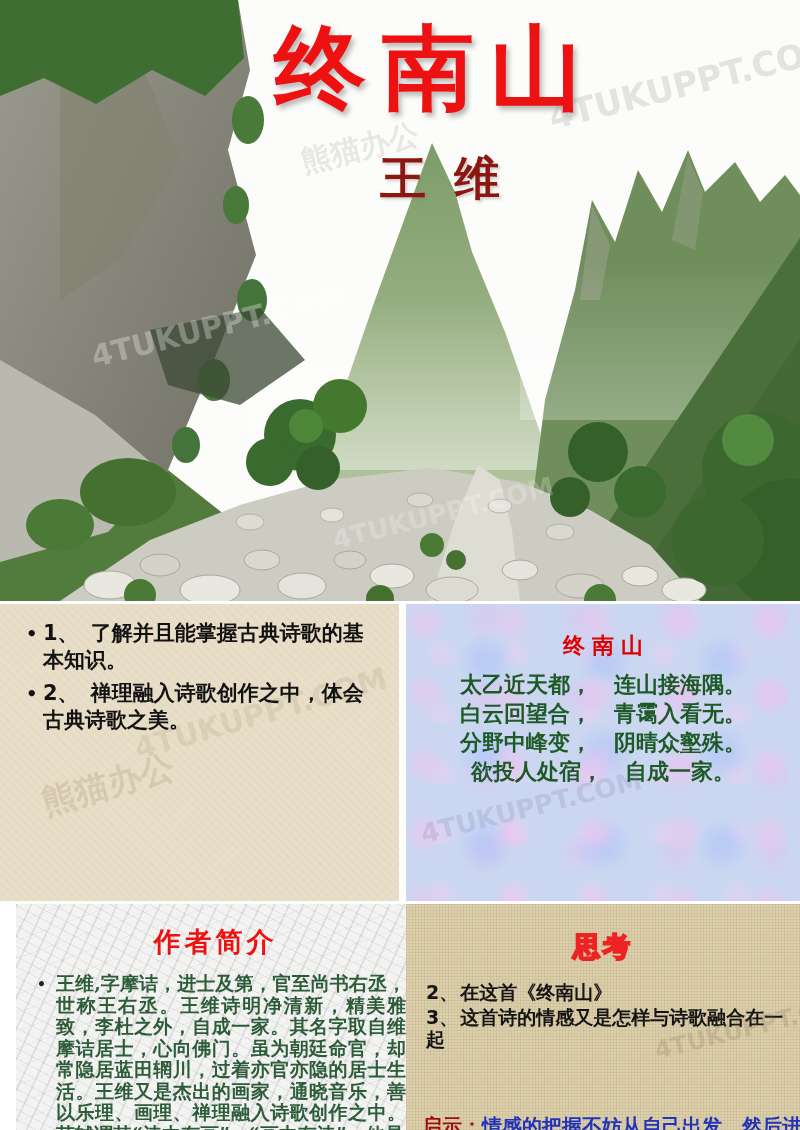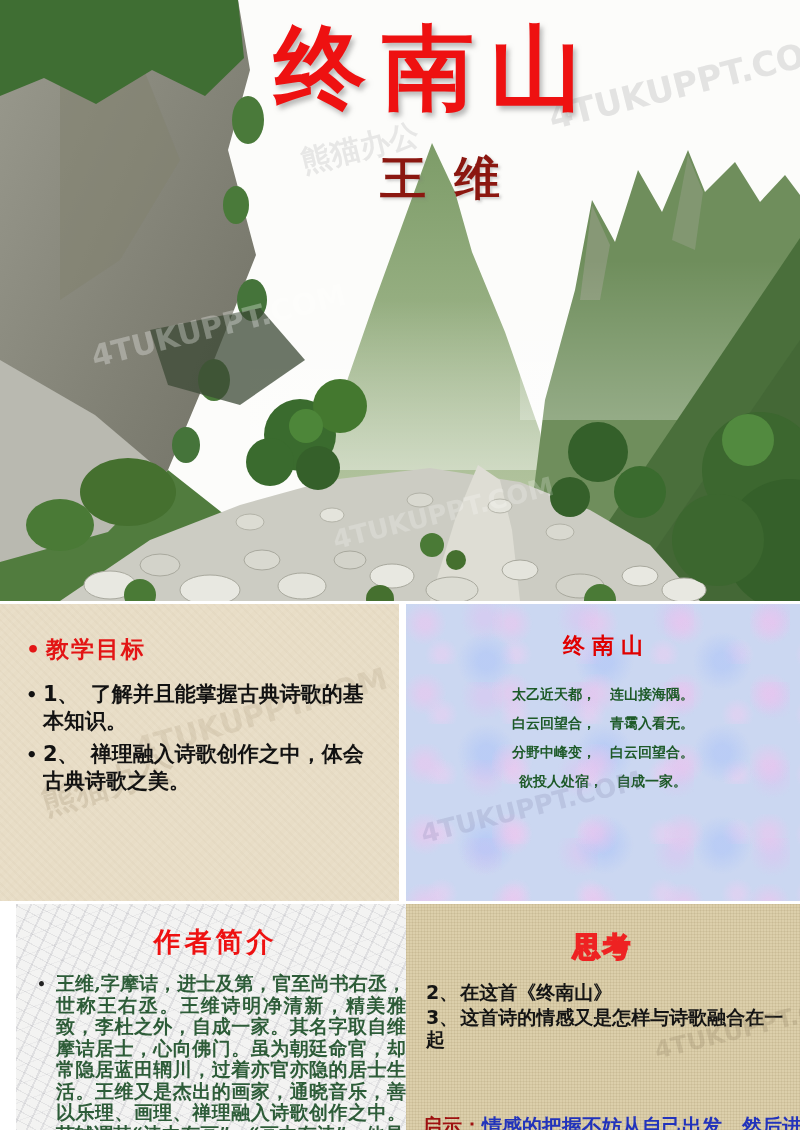--- a/index.html
+++ b/index.html
@@ -49,21 +49,21 @@
   .poem-panel{left:406px;top:604px;width:394px;height:297px;text-align:center;background-color:#cbd7f1;
     background-image:
       radial-gradient(circle at 22% 28%,rgba(238,196,238,.55) 6%,rgba(238,196,238,0) 26%),
       radial-gradient(circle at 68% 62%,rgba(172,196,248,.55) 8%,rgba(172,196,248,0) 30%),
       radial-gradient(circle at 48% 84%,rgba(242,205,242,.45) 6%,rgba(242,205,242,0) 26%),
       radial-gradient(circle at 82% 18%,rgba(225,190,240,.40) 6%,rgba(225,190,240,0) 24%);
     background-size:86px 70px,118px 92px,74px 60px,96px 78px;}
   .poem-title{margin-top:27px;font-size:22px;font-weight:bold;color:#e00000;letter-spacing:7px;text-indent:7px;}
   .poem-author{margin-top:12px;font-size:13px;font-weight:bold;color:#7c0f8e;letter-spacing:15px;text-indent:15px;
                font-family:"DejaVu Serif","Liberation Serif",serif;}
-  .poem-lines{margin-top:20px;font-size:14px;font-weight:bold;color:#1d5a28;line-height:29px;font-family:Liberation Mono, monospace;}
+  .poem-lines{margin-top:9px;font-size:22px;font-weight:bold;color:#1d5a28;line-height:29px;}
 
   
   .bio{left:16px;top:904px;width:399px;height:226px;background-color:#f3f3f2;
     background-image:
       repeating-linear-gradient(115deg,rgba(150,150,162,.20) 0 2px,transparent 2px 13px),
       repeating-linear-gradient(28deg,rgba(120,120,132,.13) 0 1px,transparent 1px 9px),
       repeating-linear-gradient(160deg,rgba(170,170,180,.12) 0 1px,transparent 1px 17px);}
   .bio-title{margin-top:20px;text-align:center;font-size:27px;font-weight:bold;color:#ee1111;letter-spacing:4px;}
   .bio-body{position:relative;margin:13px 4px 0 40px;width:350px;
             font-family:"DejaVu Serif","Liberation Serif",serif;font-weight:bold;
@@ -201,40 +201,37 @@
     <span class="wm wm-c">4TUKUPPT.COM</span>
     <span class="wm wm-d">4TUKUPPT.COM</span>
 
     <h1 class="hero-title">终南山</h1>
     <div class="hero-author">王维</div>
   </section>
 
   <section class="panel objectives">
     <span class="wm wm-e">4TUKUPPT.COM</span>
     <span class="wm wm-f">熊猫办公</span>
-    <div class="obj-head">
-      <span class="obj-bullet">•</span><span class="obj-title">教学目标</span>
-    </div>
     <div class="obj-list">
       <div class="obj-item">
         <span class="obj-item-bullet">•</span><span class="obj-num">1、</span><span>了解并且能掌握古典诗歌的基本知识。</span>
       </div>
       <div class="obj-item">
         <span class="obj-item-bullet">•</span><span class="obj-num">2、</span><span>禅理融入诗歌创作之中，体会古典诗歌之美。</span>
       </div>
     </div>
   </section>
 
   <section class="panel poem-panel">
     <span class="wm wm-g">4TUKUPPT.COM</span>
     <div class="poem-title">终南山</div>
     <div class="poem-lines">
       <div>太乙近天都，　连山接海隅。</div>
       <div>白云回望合，　青霭入看无。</div>
-      <div>分野中峰变，　白云回望合。</div>
+      <div>分野中峰变，　阴晴众壑殊。</div>
       <div>欲投人处宿，　自成一家。</div>
     </div>
   </section>
 
   <section class="panel bio">
     <div class="bio-title">作者简介</div>
     <div class="bio-body">
       <span class="bio-bullet">•</span><span>王维,字摩诘，进士及第，官至尚书右丞，世称王右丞。王维诗明净清新，精美雅致，李杜之外，自成一家。其名字取自维摩诘居士，心向佛门。虽为朝廷命官，却常隐居蓝田辋川，过着亦官亦隐的居士生活。王维又是杰出的画家，通晓音乐，善以乐理、画理、禅理融入诗歌创作之中。苏轼谓其“诗中有画”，“画中有诗”。他是</span>
     </div>
   </section>

